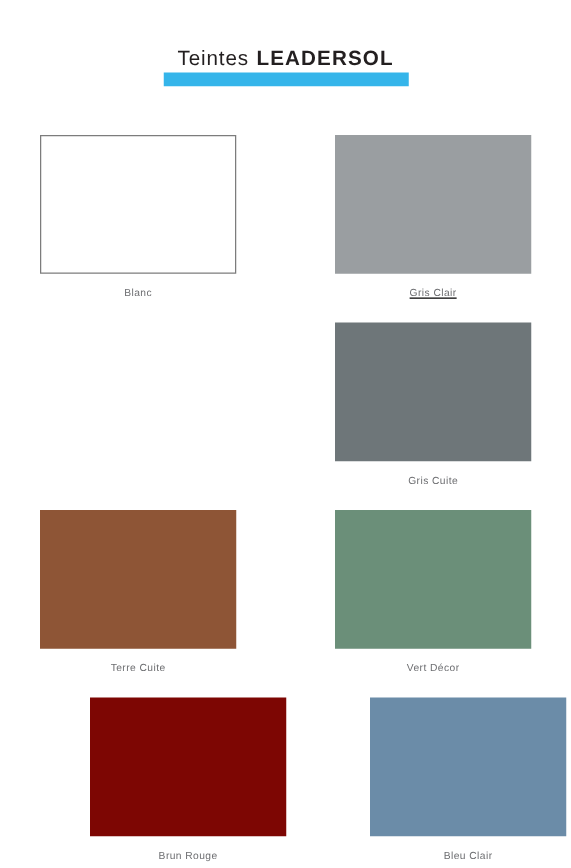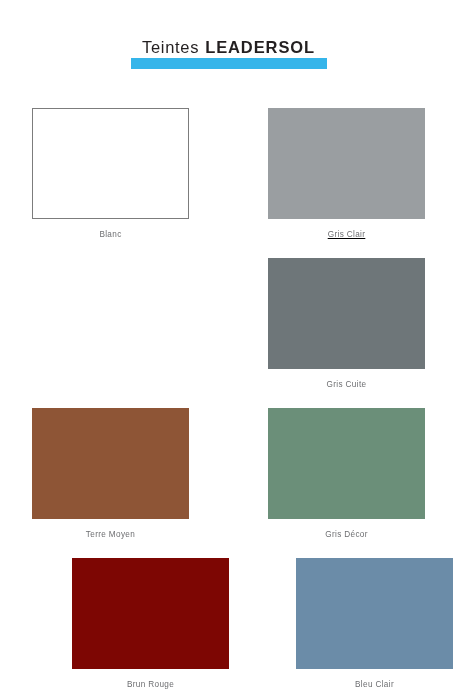--- a/index.html
+++ b/index.html
@@ -108,25 +108,25 @@
       <div class="cell col-right" style="grid-row: 1; text-decoration: underline;">
         <div class="swatch" style="background-color: rgb(154, 158, 161);"></div>
         <div class="swatch-label">Gris Clair</div>
       </div>
       <div class="cell col-right" style="grid-row: 2;">
         <div class="swatch" style="background-color: rgb(110, 118, 121);"></div>
         <div class="swatch-label">Gris Cuite</div>
       </div>
       <div class="cell col-left" style="grid-row: 3;">
         <div class="swatch" style="background-color: rgb(142, 85, 54);"></div>
-        <div class="swatch-label">Terre Moyen</div>
+        <div class="swatch-label">Terre Cuite</div>
       </div>
       <div class="cell col-right" style="grid-row: 3;">
         <div class="swatch" style="background-color: rgb(107, 143, 121);"></div>
-        <div class="swatch-label">Gris Décor</div>
+        <div class="swatch-label">Vert Décor</div>
       </div>
       <div class="cell col-left" style="grid-row: 4; padding-left: 40px;">
         <div class="swatch" style="background-color: rgb(125, 6, 3);"></div>
         <div class="swatch-label">Brun Rouge</div>
       </div>
       <div class="cell col-right" style="grid-row: 4; padding-left: 28px;">
         <div class="swatch" style="background-color: rgb(107, 140, 168);"></div>
         <div class="swatch-label">Bleu Clair</div>
       </div>
     </div>

